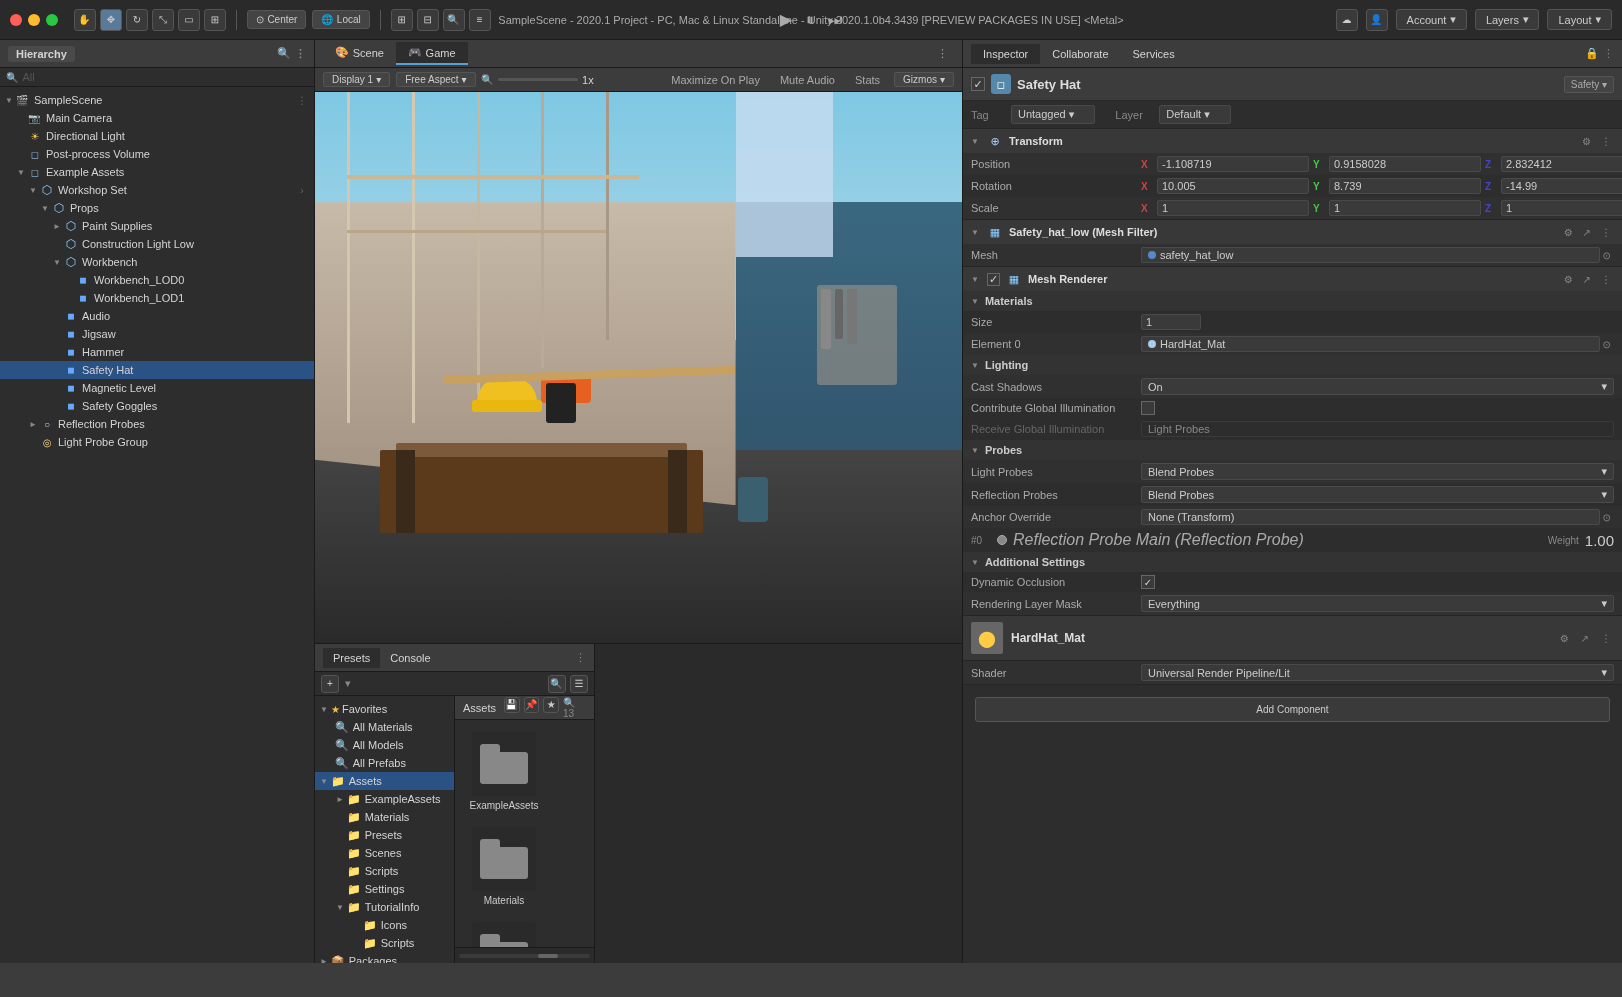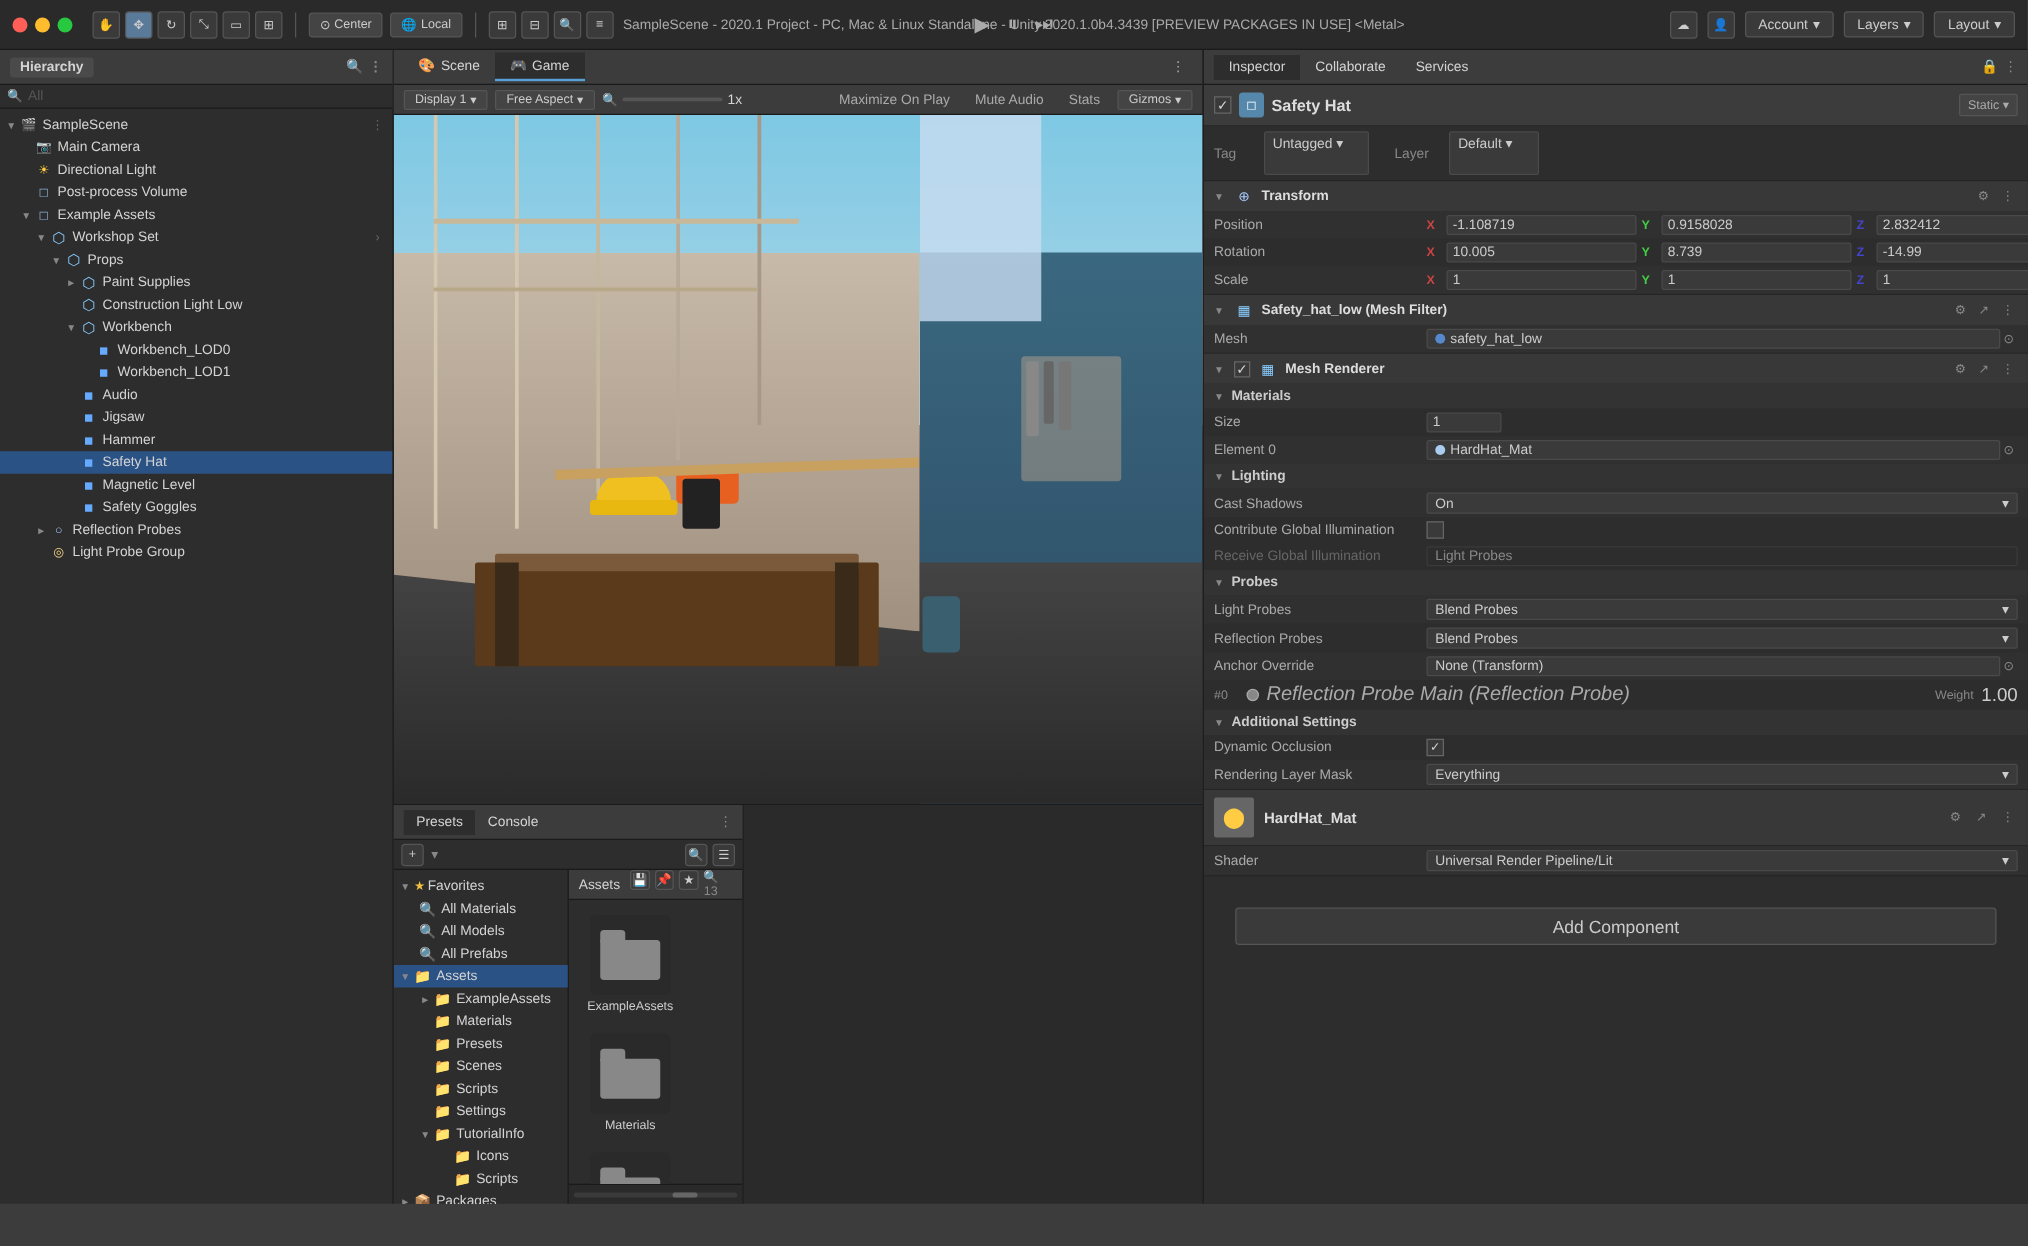--- a/index.html
+++ b/index.html
@@ -676,26 +676,26 @@
       font-weight: 600;
       color: #ddd;
     }
     .mat-actions {
       margin-left: auto;
       display: flex;
       gap: 6px;
     }
 
     .add-component-btn {
-      margin: 25px;
+      margin: 12px;
       padding: 6px;
       background: #3a3a3a;
       border: 1px solid #555;
       color: #ccc;
-      font-size: 14px;
+      font-size: 10px;
       text-align: center;
       cursor: pointer;
       border-radius: 3px;
     }
 
     
     ::-webkit-scrollbar { width: 6px; height: 6px; }
     ::-webkit-scrollbar-track { background: #2a2a2a; }
     ::-webkit-scrollbar-thumb { background: #555; border-radius: 3px; }
 
@@ -706,21 +706,21 @@
       flex-direction: column;
       border-left: 1px solid #1a1a1a;
       background: #2d2d2d;
       overflow: hidden;
     }
     .ref-dot { width: 8px; height: 8px; border-radius: 50%; background: #5588cc; flex-shrink: 0; }
     .tag-select-wrap {
       background: #3a3a3a;
       border: 1px solid #4a4a4a;
       color: #ccc;
-      padding: 2px 20px 18px 6px;
+      padding: 2px 20px 2px 6px;
       font-size: 11px;
       border-radius: 2px;
       appearance: none;
       position: relative;
     }
 
     
     .probe-ref-row {
       display: flex;
       align-items: center;
@@ -1203,21 +1203,21 @@
     </div>
 
     <div class="inspector-content">
 
       <div class="go-header">
         <div class="go-checkbox">✓</div>
         <div class="go-icon" style="background:#5588aa; border-radius:3px;">
           <span style="color:white; font-size:10px;">◻</span>
         </div>
         <div class="go-name">Safety Hat</div>
-        <button class="go-static-btn">Static ▾</button>
+        <button class="go-static-btn">Safety ▾</button>
       </div>
 
       <div class="tag-layer-row">
         <span class="tag-label">Tag</span>
         <div class="tag-select-wrap">
           <span>Untagged</span>
           <span> ▾</span>
         </div>
         <span class="layer-label">Layer</span>
         <div class="tag-select-wrap">

